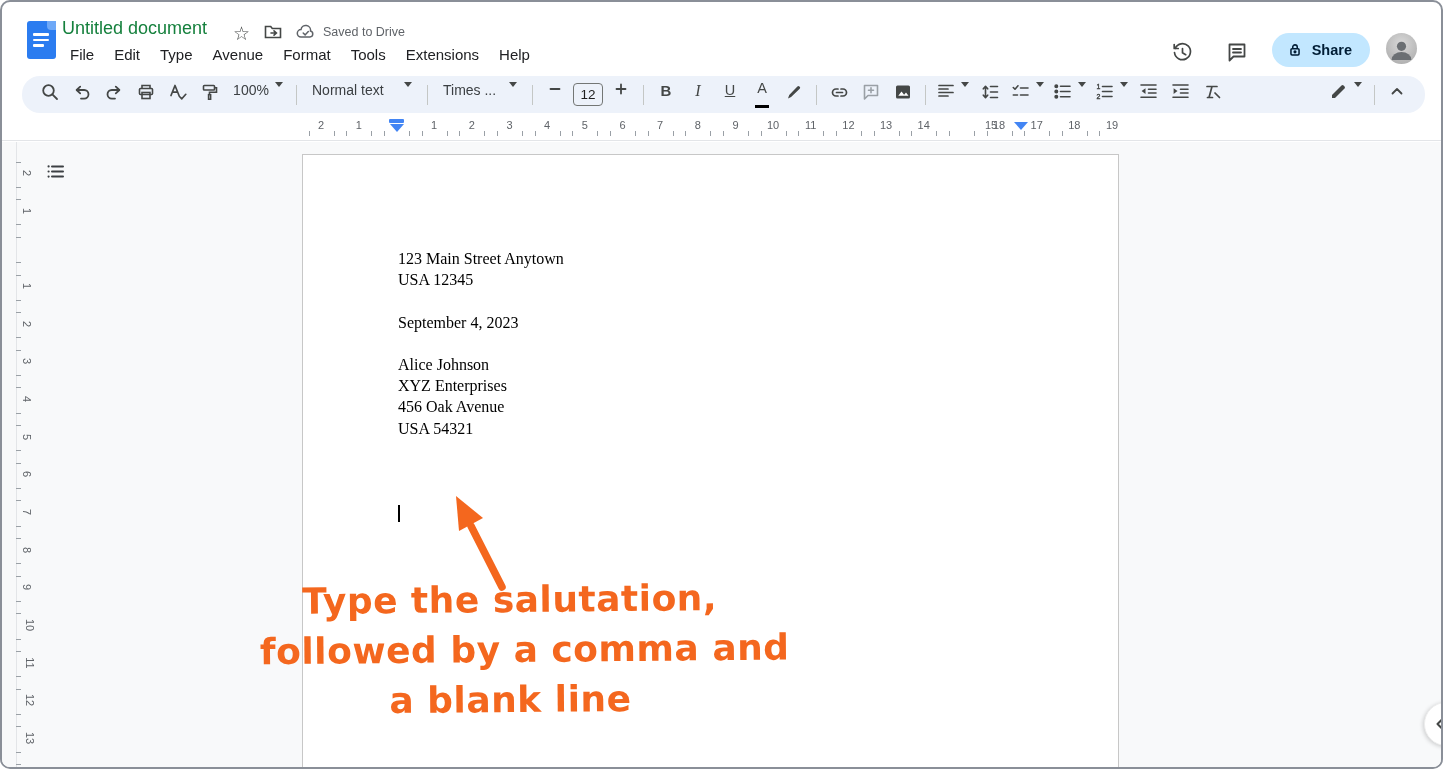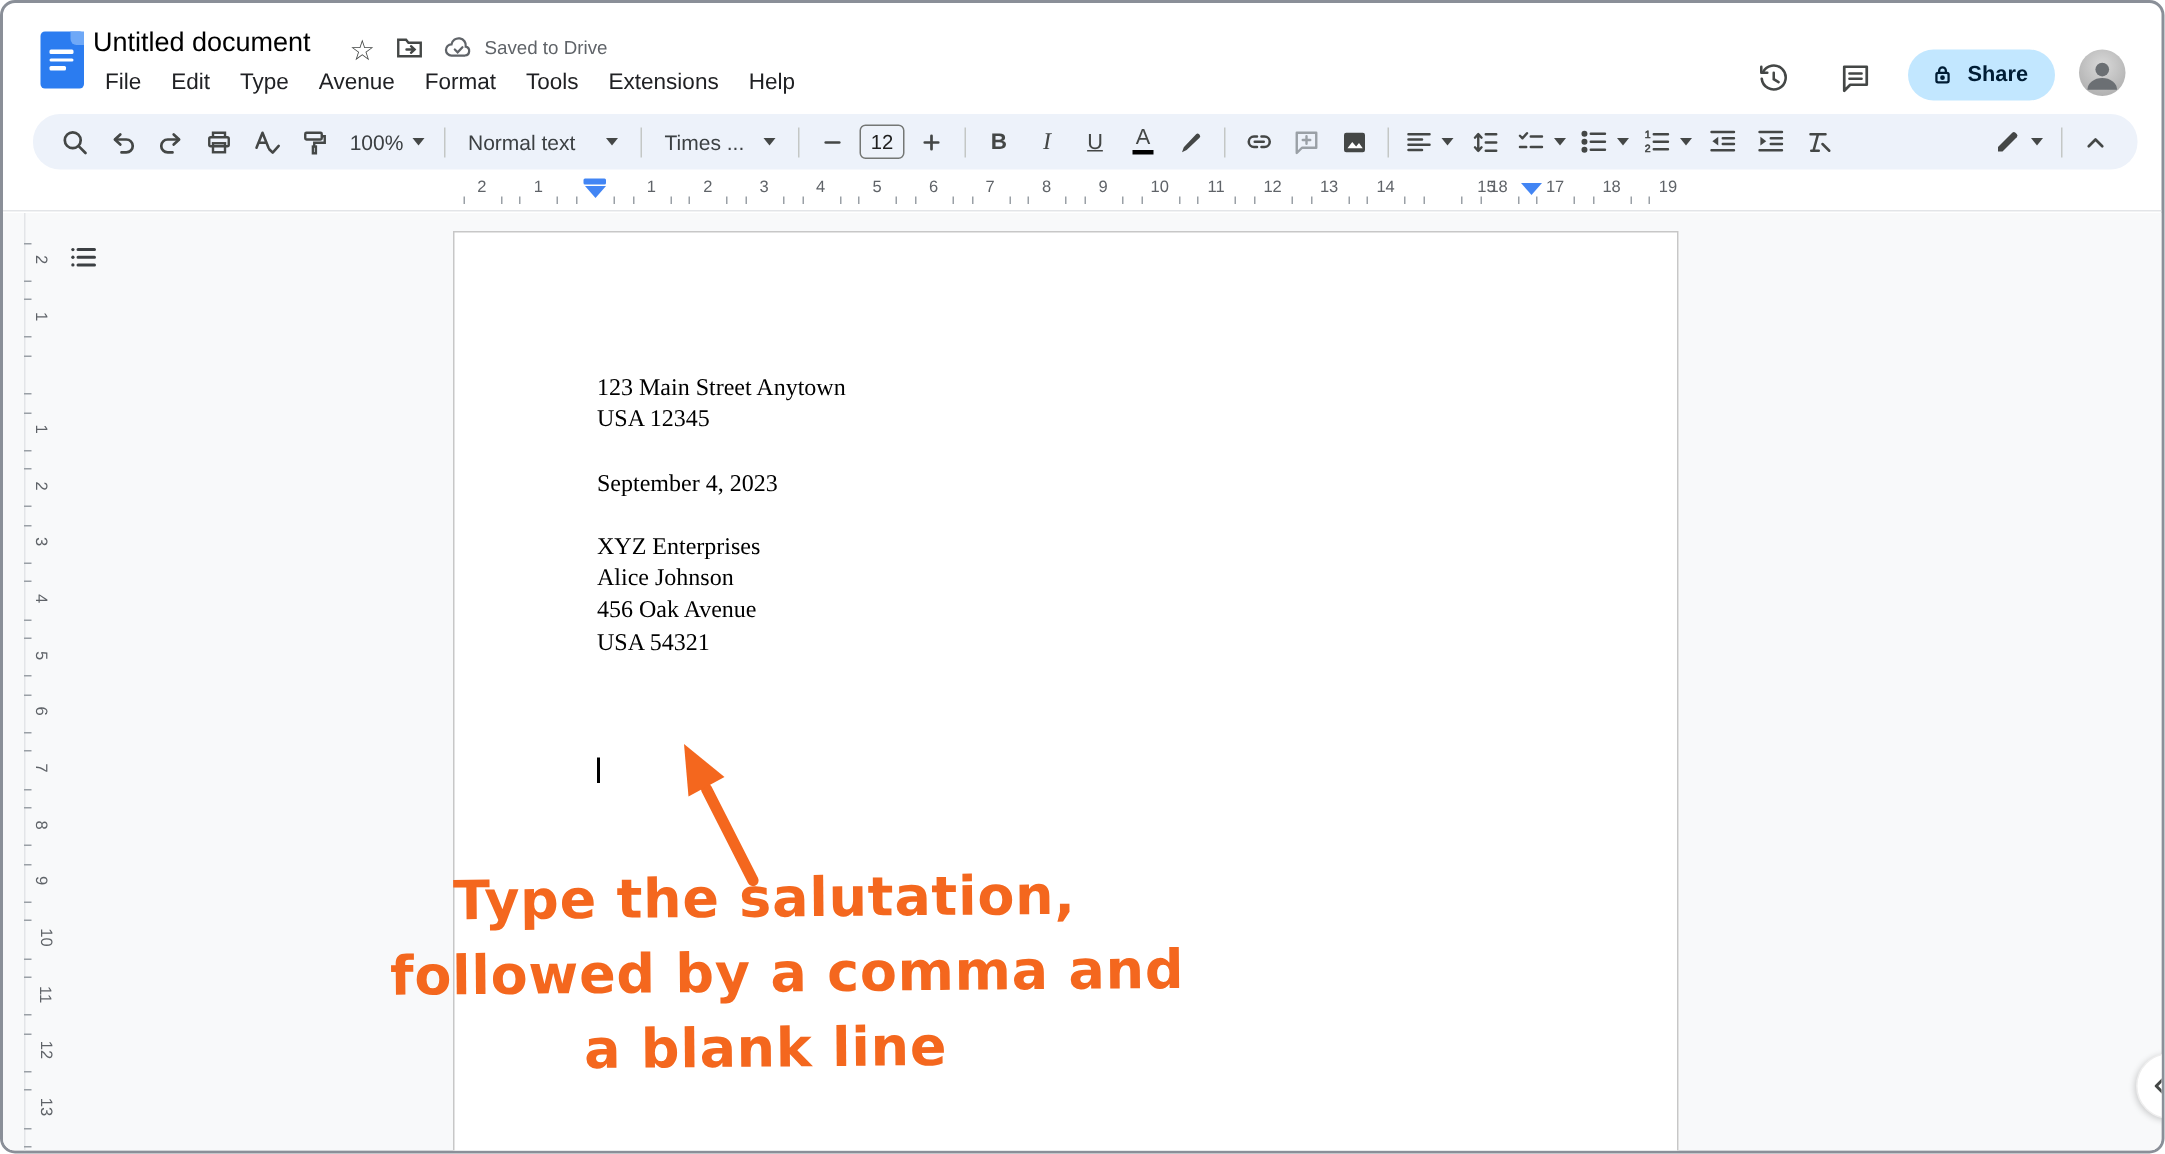--- a/index.html
+++ b/index.html
@@ -3,34 +3,34 @@
 <meta charset="utf-8">
 <style>
   * { margin:0; padding:0; box-sizing:border-box; }
   html,body { width:1443px; height:769px; background:#fff; font-family:"Liberation Sans",sans-serif; overflow:hidden; }
   .frame { position:absolute; left:0; top:0; width:1443px; height:769px; border:2px solid #8a8f98; border-radius:10px; overflow:hidden; background:#fff; }
 
   
   .logo { position:absolute; left:25px; top:19px; width:29px; height:38px; background:#2b7cf0; border-radius:3px; }
   .logo .fold { position:absolute; right:0; top:0; width:9px; height:9px; background:#6ea8f7; border-bottom-left-radius:4px; }
   .logo .l { position:absolute; left:6px; width:16px; height:2.5px; background:#fff; border-radius:1px; }
-  .title { position:absolute; left:60px; top:16px; font-size:18px; color:#000000; }
+  .title { position:absolute; left:60px; top:16px; font-size:18px; color:#15803d; }
   .mini-ic { position:absolute; top:20px; color:#444746; display:flex; align-items:center; }
   .saved-txt { position:absolute; left:321px; top:23px; font-size:12.5px; color:#5f6368; }
   .menu-row { position:absolute; left:58px; top:42px; display:flex; }
   .menu-item { font-size:15px; color:#202124; padding:2px 10px; border-radius:5px; cursor:pointer; }
   .hdr-right { position:absolute; right:24px; top:31px; display:flex; align-items:flex-start; gap:16px; }
   .hdr-ic { width:38px; height:38px; display:flex; align-items:center; justify-content:center; color:#444746; }
   .share-btn { height:34px; padding:0 18px 0 14px; background:#c2e7ff; border:none; border-radius:17px; display:flex; align-items:center; gap:8px; font-size:14.5px; font-weight:bold; color:#001d35; font-family:"Liberation Sans",sans-serif; cursor:pointer; }
   .avatar { width:31px; height:31px; border-radius:50%; background:radial-gradient(circle at 50% 35%, #d9d9d9, #a7a7a7); overflow:hidden; position:relative; }
   .avatar svg { position:absolute; left:3px; top:5px; }
 
   
   .tbar { position:absolute; left:20px; top:74px; width:1403px; height:37px; background:#edf2fa; border-radius:18px; display:flex; align-items:center; padding:0 12px; }
-  .ti { min-width:26px; height:26px; display:flex; align-items:center; justify-content:center; margin:0 3px; border-radius:4px; color:#444746; cursor:pointer; flex:none; }
+  .ti { min-width:26px; height:26px; display:flex; justify-content:center; margin:0 3px; border-radius:4px; color:#444746; cursor:pointer; flex:none; }
   .sep { width:1px; height:20px; background:#c4c7c5; margin:0 6px; flex:none; }
   .dd { width:0; height:0; border-left:4px solid transparent; border-right:4px solid transparent; border-top:5px solid #444746; margin-left:6px; }
   .tb-txt { font-size:14px; color:#3c4043; }
   .size-box { width:30px; height:23px; border:1px solid #747775; border-radius:4px; display:flex; align-items:center; justify-content:center; font-size:13.5px; color:#1f1f1f; margin:0 2px; }
   .glyphB { font-weight:bold; font-size:15px; }
   .glyphI { font-family:"Liberation Serif",serif; font-style:italic; font-size:16px; }
   .glyphU { font-size:14.5px; text-decoration:underline; }
   .glyphA { font-size:14.5px; line-height:13px; border-bottom:3.5px solid #000; padding:0 2px 1px 2px; }
   .spacer { flex:1; }
 
@@ -424,22 +424,22 @@
       </svg>
   </span>
 
   <div class="page">
     <div class="doc" id="doc-lines">
         <div class="doc-line">123 Main Street Anytown</div>
         <div class="doc-line">USA 12345</div>
         <div class="doc-line"> </div>
         <div class="doc-line">September 4, 2023</div>
         <div class="doc-line"> </div>
+        <div class="doc-line">Alice Johnson</div>
         <div class="doc-line">XYZ Enterprises</div>
-        <div class="doc-line">Alice Johnson</div>
         <div class="doc-line">456 Oak Avenue</div>
         <div class="doc-line">USA 54321</div>
         <div class="doc-line"> </div>
         <div class="doc-line"> </div>
         <div class="doc-line"> </div>
       </div>
   </div>
   <div class="caret" id="caret" style="left: 396px; top: 503.4px;"></div>
 
   <svg class="arrow-svg" width="80" height="108" viewBox="0 0 80 108">

